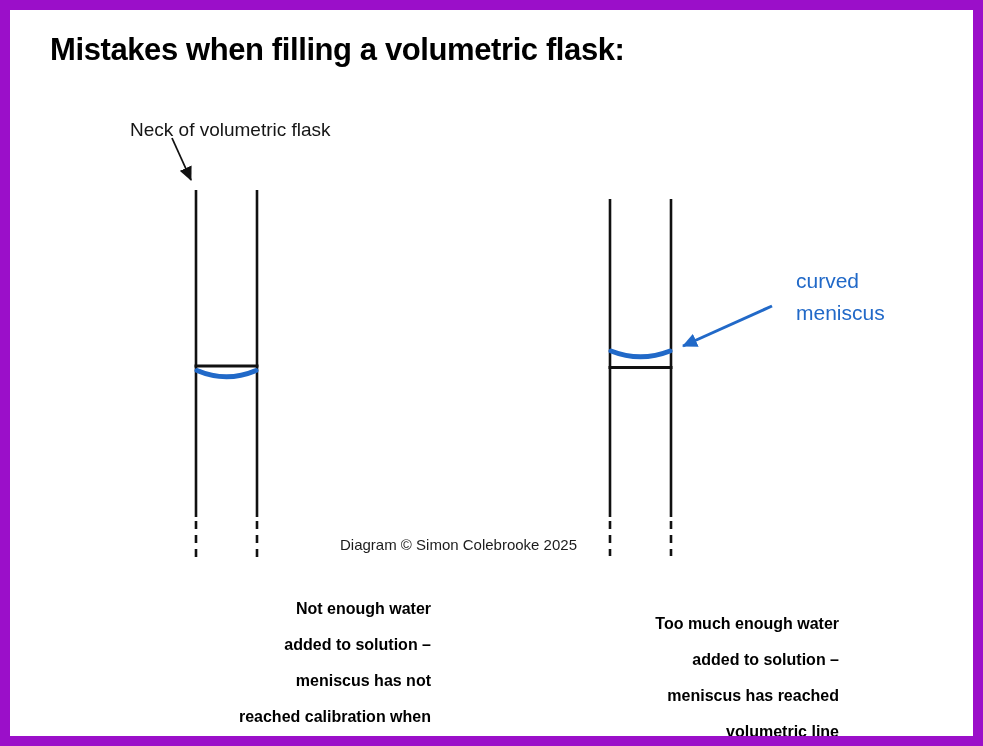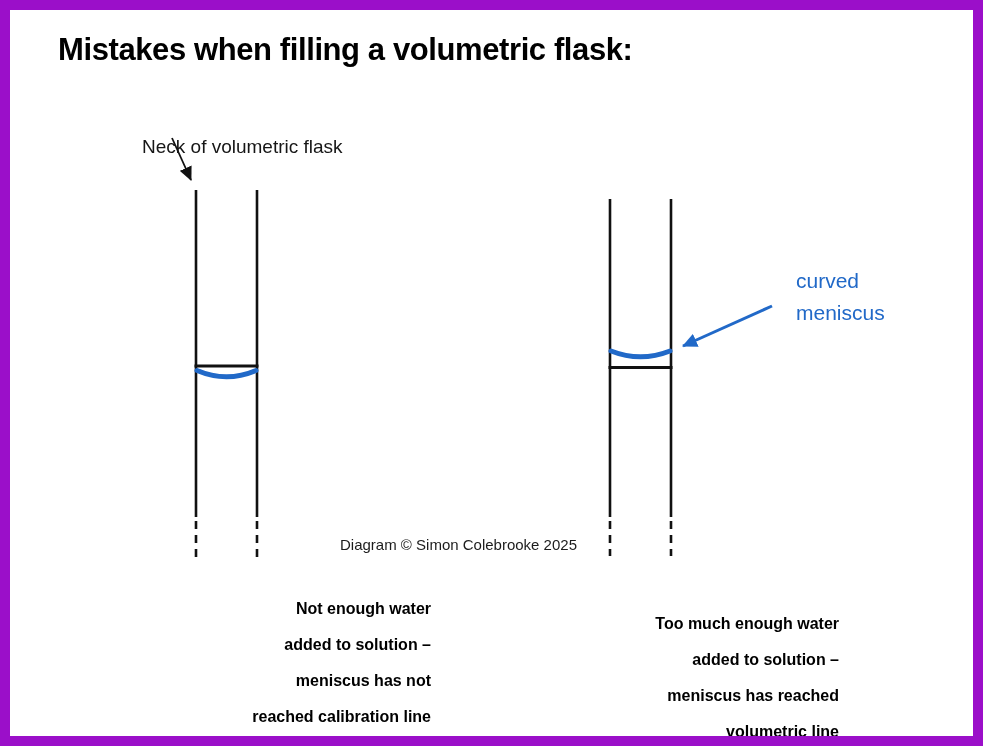--- a/index.html
+++ b/index.html
@@ -12,35 +12,34 @@
     position: relative;
     width: 983px;
     height: 746px;
     box-sizing: border-box;
     border: 10px solid var(--border_purple, #9B0FC9);
     background: #ffffff;
     overflow: hidden;
   }
   .abs { position: absolute; }
   .page-title {
-    left: 48px;
+    left: 40px;
     top: 22px;
     font-size: 31px;
     font-weight: 700;
     letter-spacing: -0.4px;
     color: var(--ink, #000);
     white-space: nowrap;
   }
   .neck-label {
-    left: 132px;
+    left: 120px;
     top: 109px;
     font-size: 19px;
     color: #161616;
     white-space: nowrap;
-    margin-top: 17px;
   }
   .meniscus-label {
     left: 786px;
     top: 255px;
     font-size: 21px;
     line-height: 32px;
     color: var(--accent_blue, #2169C8);
     white-space: pre-line;
   }
   .copyright {
@@ -79,21 +78,21 @@
 
   <div class="abs meniscus-label">curved
 meniscus</div>
 
   <div class="abs copyright">Diagram © Simon Colebrooke 2025</div>
 
   <div class="abs caption caption-left">
     <div>Not enough water</div>
     <div>added to solution –</div>
     <div>meniscus has not</div>
-    <div>reached calibration line</div>
+    <div>reached calibration when</div>
   </div>
 
   <div class="abs caption caption-right">
     <div>Too much enough water</div>
     <div>added to solution –</div>
     <div>meniscus has reached</div>
     <div>volumetric line</div>
   </div>
 
   <svg class="abs" style="left:0; top:0;" width="963" height="726" viewBox="10 10 963 726">

